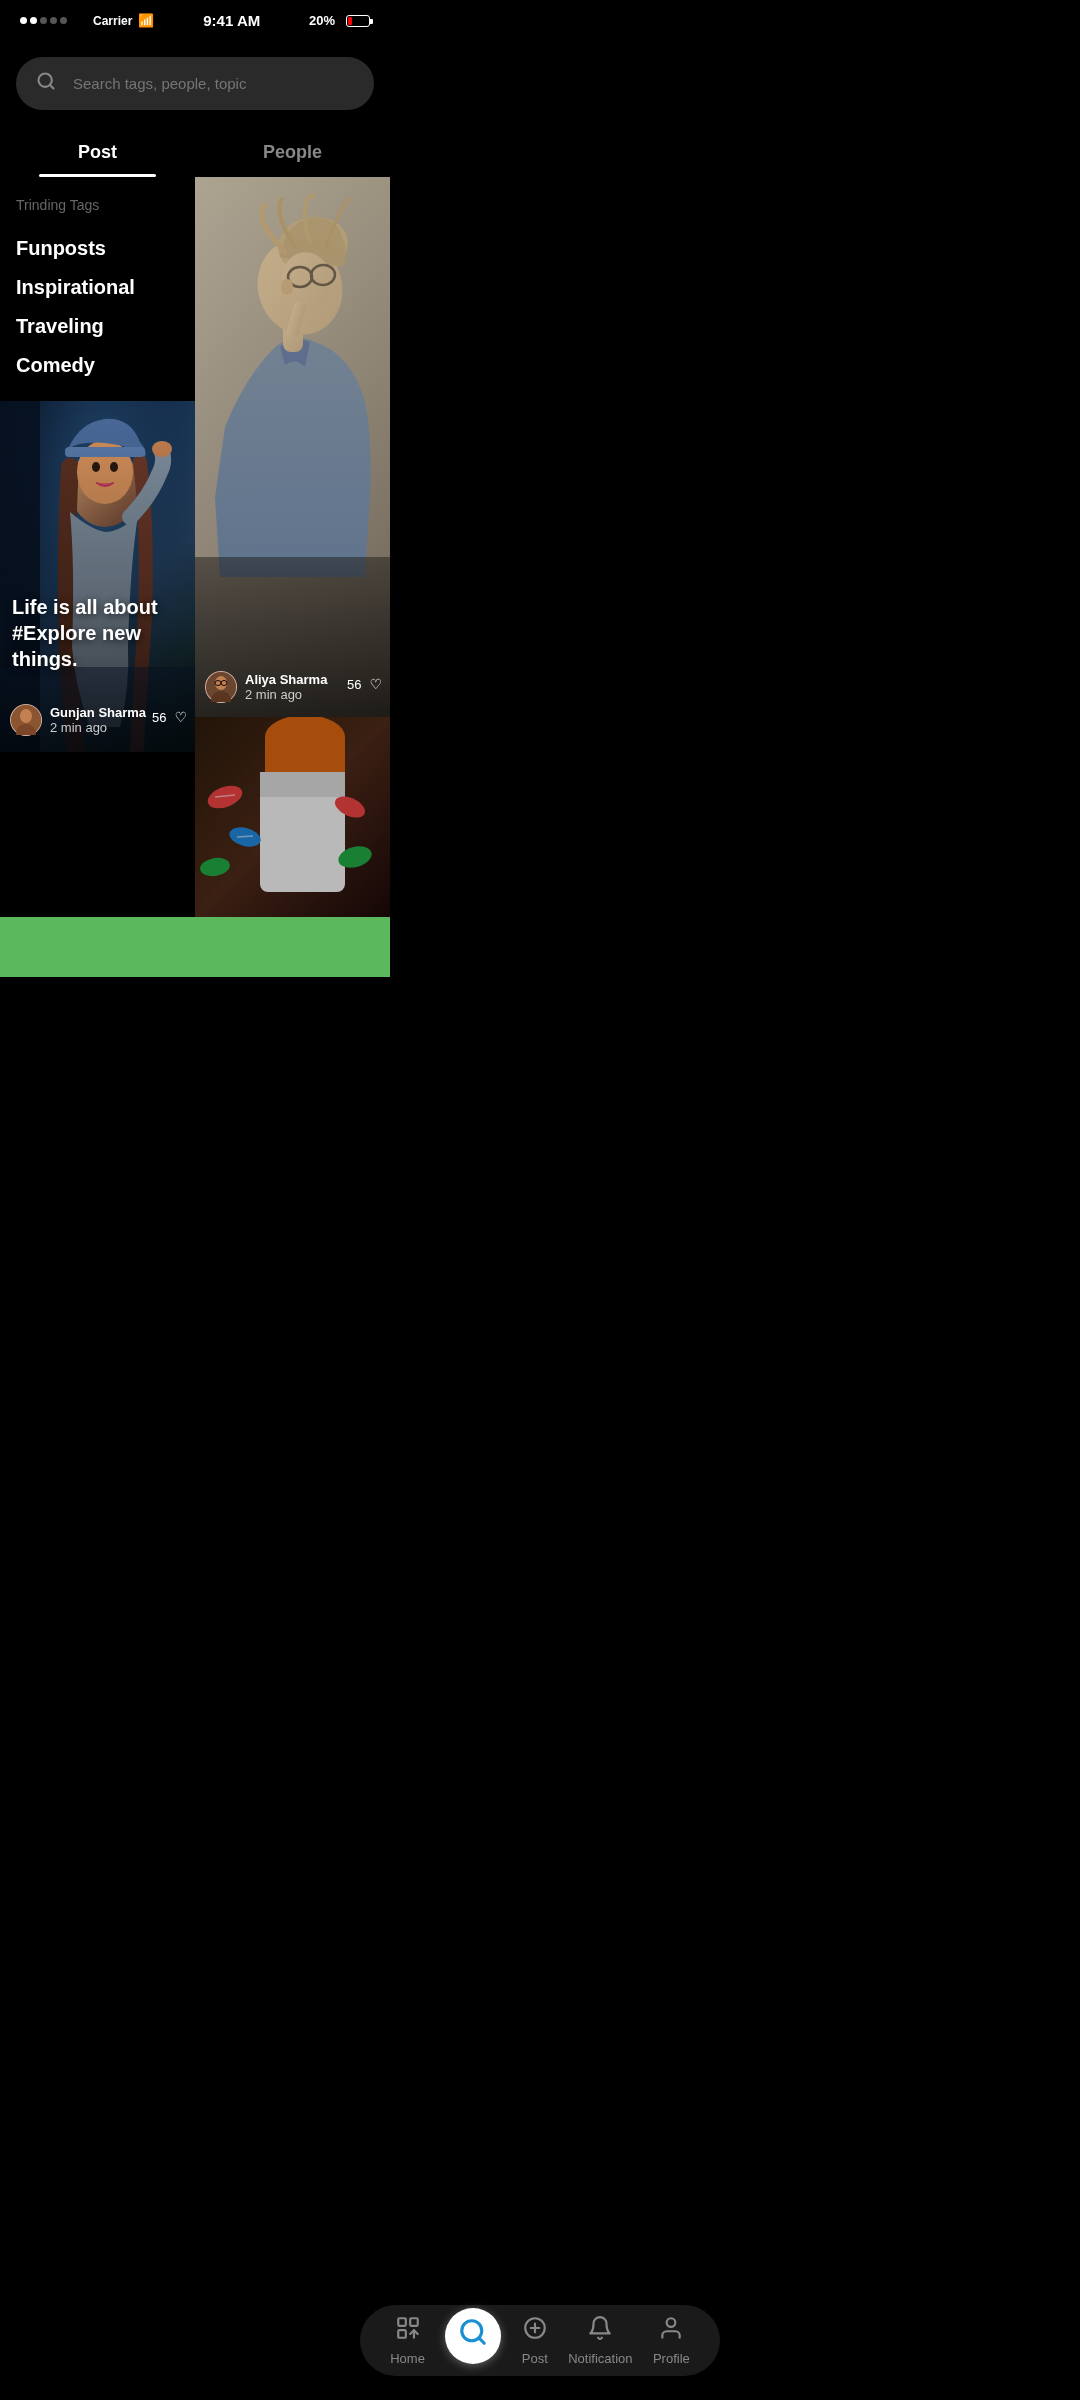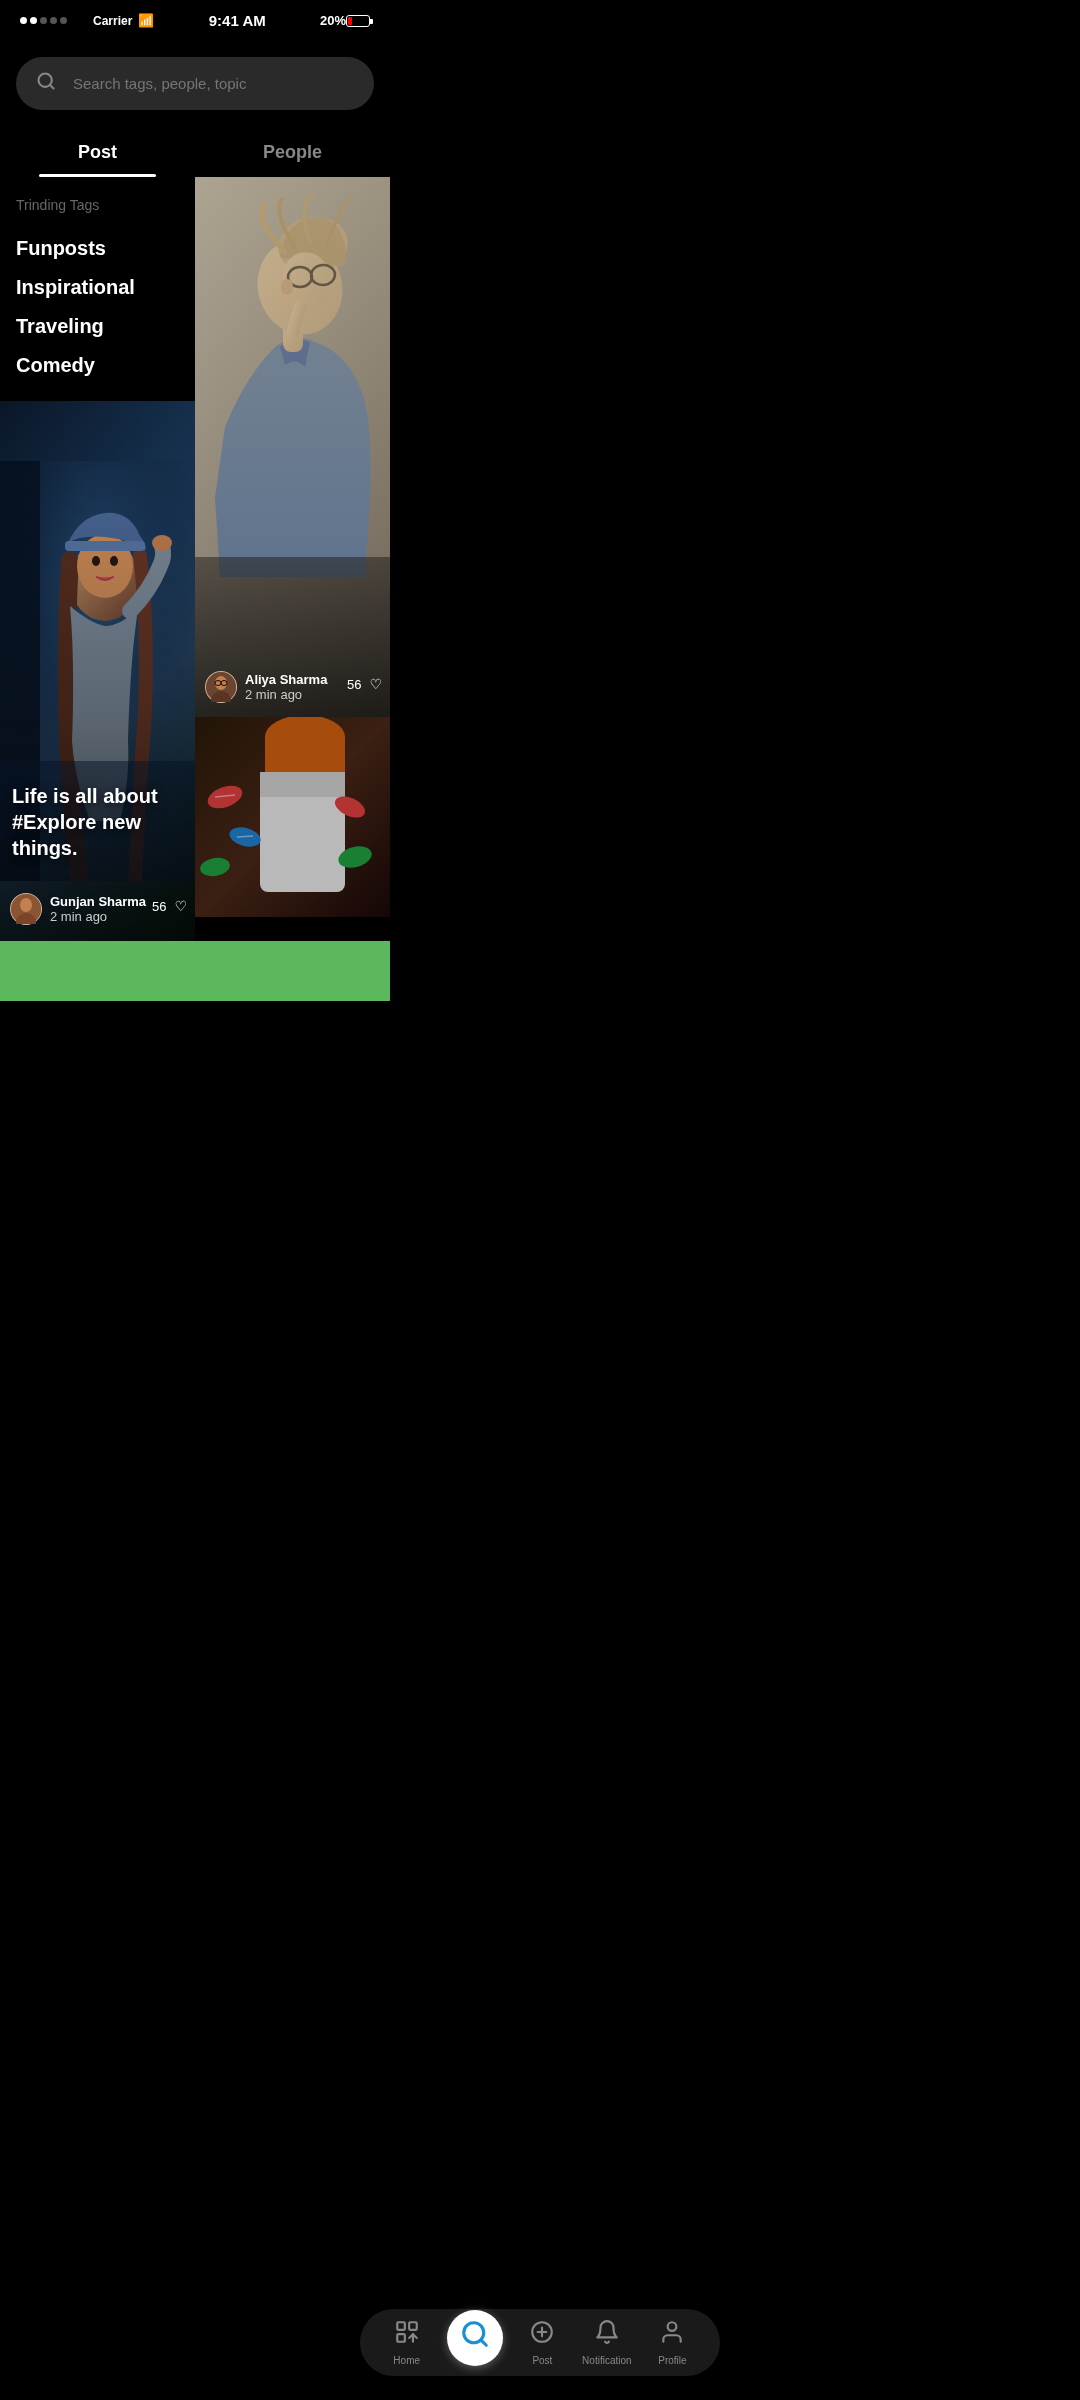--- a/index.html
+++ b/index.html
@@ -24,21 +24,21 @@
       font-weight: 600;
     }
     .status-left { display: flex; align-items: center; gap: 6px; }
     .signal-dots { display: flex; gap: 3px; }
     .dot { width: 7px; height: 7px; border-radius: 50%; }
     .dot.filled { background: #fff; }
     .dot.empty { background: #555; }
     .carrier { font-size: 12px; margin-left: 20px; }
     .wifi-icon { font-size: 13px; }
     .status-center { font-size: 15px; font-weight: 700; }
-    .status-right { display: flex; align-items: center; gap: 0; font-size: 13px; }
+    .status-right { display: flex; align-items: center; gap: 11px; font-size: 13px; }
     .battery-bar {
       width: 24px; height: 12px; border: 1.5px solid #fff;
       border-radius: 3px; position: relative; display: inline-block;
     }
     .battery-bar::after {
       content: '';
       position: absolute; right: -4px; top: 3px;
       width: 3px; height: 5px; background: #fff; border-radius: 0 1px 1px 0;
     }
     .battery-fill {
@@ -123,21 +123,21 @@
     .tag-item {
       font-size: 20px;
       font-weight: 700;
       color: #fff;
       padding: 8px 0;
     }
 
     
     .post-card-left {
       position: relative;
-      height: 540px;
+      height: 351px;
       overflow: hidden;
       background: #1a2a3a;
     }
     .post-card-left .card-bg {
       width: 100%;
       height: 100%;
       background: linear-gradient(135deg, #0a1628 0%, #1a3a5c 40%, #2a4a6c 60%, #0a2010 100%);
       position: absolute;
       top: 0; left: 0;
     }
@@ -261,21 +261,21 @@
       flex-direction: column;
       align-items: center;
       gap: 4px;
       cursor: pointer;
     }
     .nav-icon {
       font-size: 22px;
       color: #888;
     }
     .nav-label {
-      font-size: 10px;
+      font-size: 13px;
       color: #888;
     }
 
     
     .nav-center-btn {
       width: 56px; height: 56px;
       border-radius: 50%;
       background: #fff;
       display: flex;
       align-items: center;

